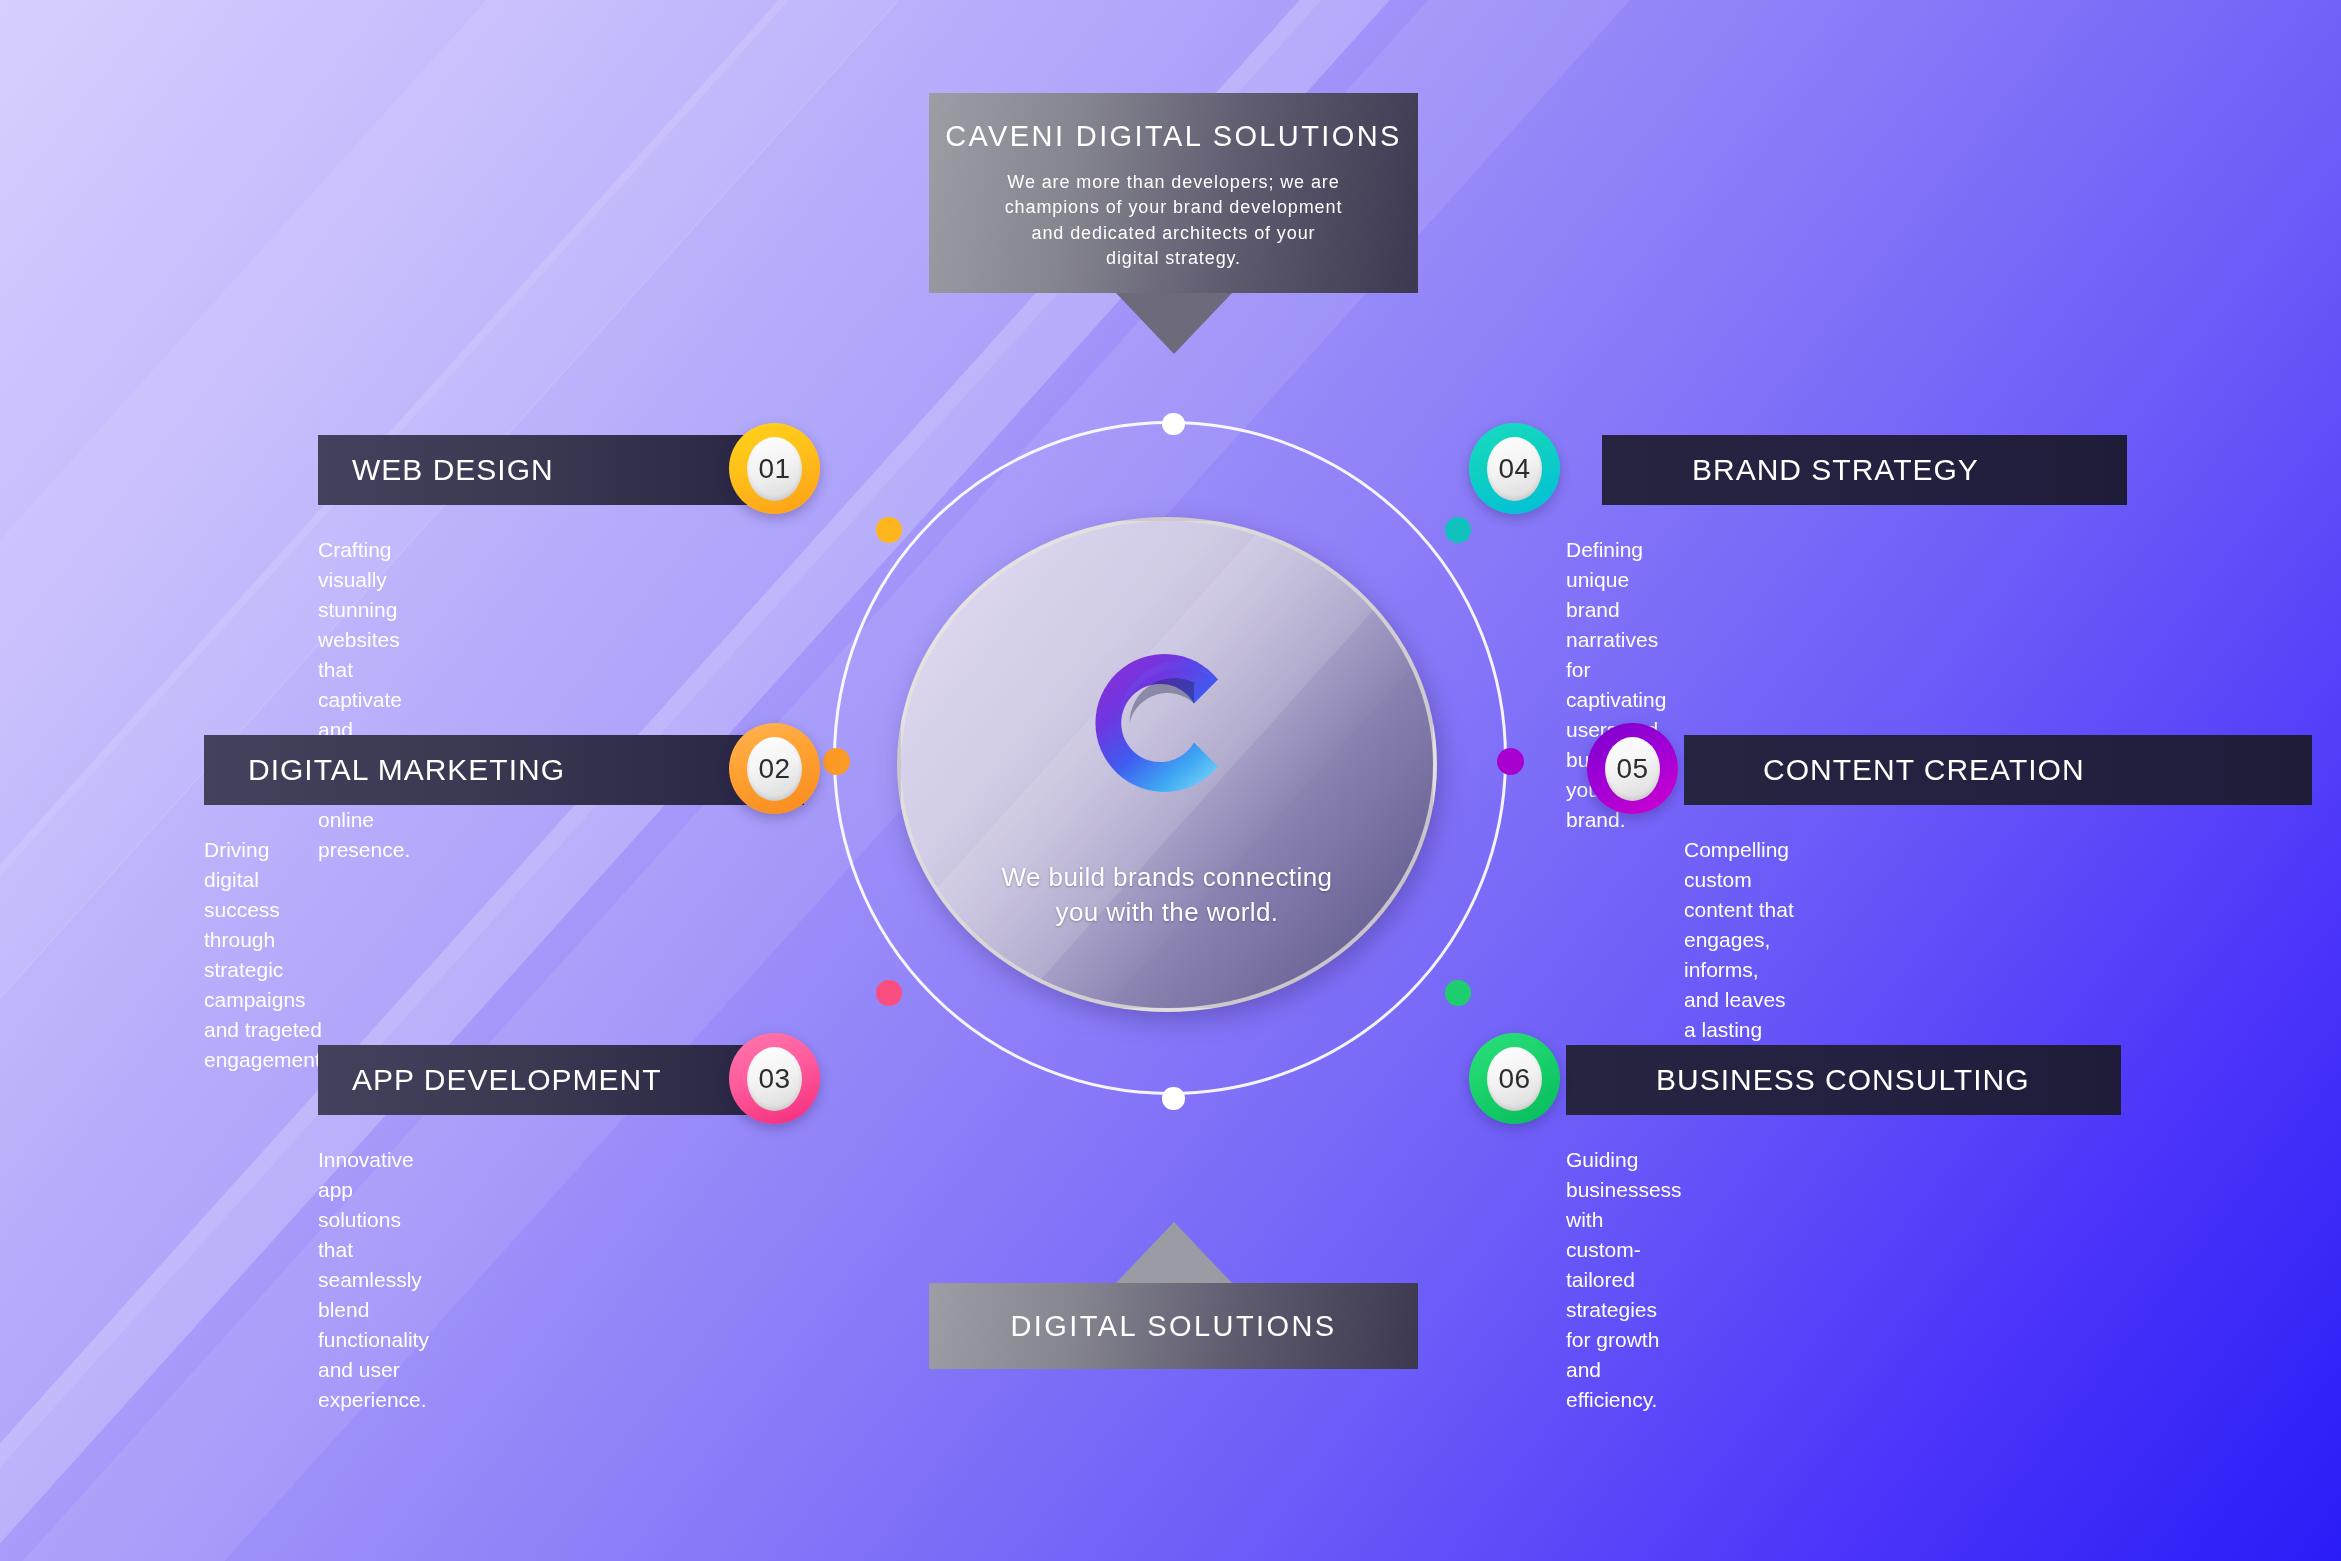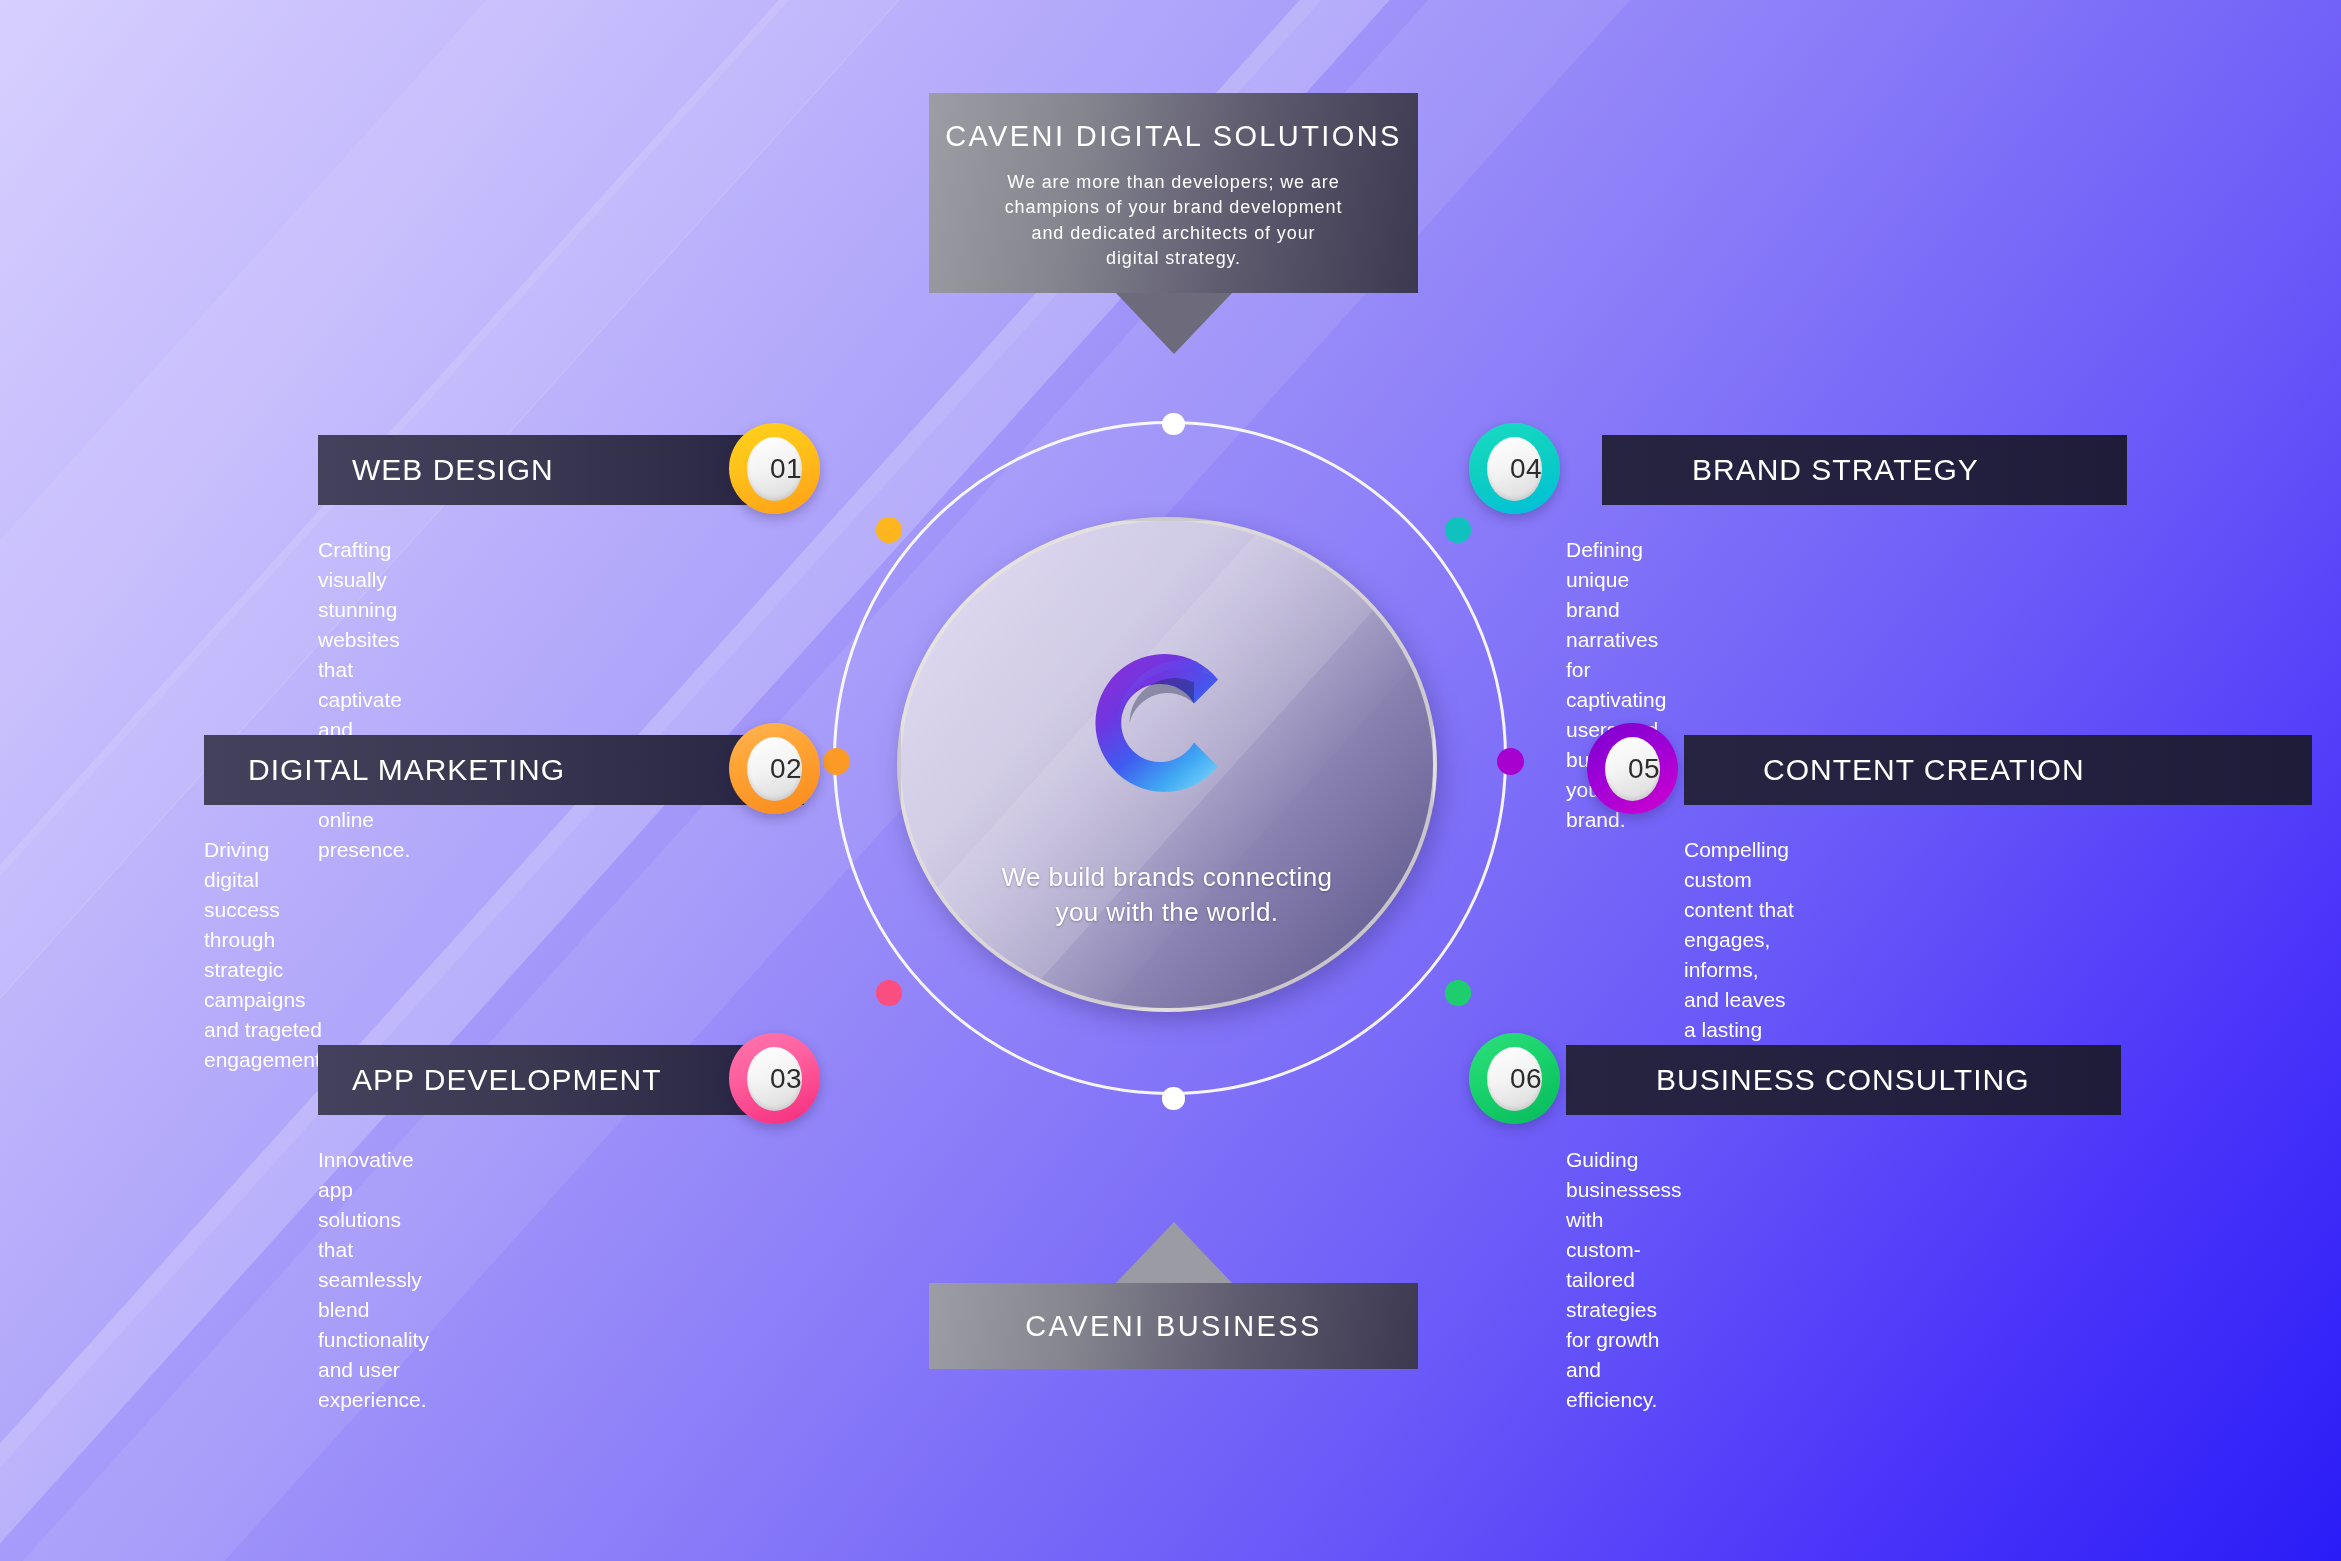--- a/index.html
+++ b/index.html
@@ -96,21 +96,21 @@
     white-space:pre-line;
   }
   .badge{
     position:absolute;width:91px;height:91px;border-radius:50%;
     display:flex;align-items:center;justify-content:center;
     box-shadow:0 4.5px 12px rgba(35,20,80,0.28);
   }
   .badge-inner{
     width:55px;height:64px;border-radius:50%;
     background:linear-gradient(160deg,#ffffff 0%,#f4f4f4 45%,#d9d9d9 100%);
-    display:flex;align-items:center;justify-content:flex-end;
+    display:flex;align-items:center;justify-content:center;
     box-shadow:inset 0 -2.2px 4.5px rgba(0,0,0,0.10);
   }
   .badge-num{
     color:#2c2c2c;font-size:28px;font-weight:400;letter-spacing:0.4px;
   }
 </style>
 </head>
 <body>
 
 <div id="stage">
@@ -173,21 +173,21 @@
     <div class="b-title">CAVENI DIGITAL SOLUTIONS</div>
     <div class="b-body" style="margin-top:16.5px;white-space:pre-line;text-align:center;">We are more than developers; we are
 champions of your brand development
 and dedicated architects of your
 digital strategy.</div>
     <div class="banner-pointer" style="bottom:-61px;border-top:61px solid #6c6a7b;"></div>
   </div>
 
   <div class="banner" style="left:929px;top:1283px;padding:27px 0 25.5px 0;">
     <div class="banner-pointer" style="top:-61px;border-bottom:61px solid #9b9ba4;"></div>
-    <div class="b-title">CAVENI BUSINESS</div>
+    <div class="b-title">DIGITAL SOLUTIONS</div>
   </div>
 
   <div class="item left" style="left:318px;top:435px;">
     <div class="bar" style="left:0;width:442px;padding-left:34px;">
       <span class="bar-label">WEB DESIGN</span>
     </div>
     <div class="badge" style="left:411px;top:-12px;background:linear-gradient(160deg,#ffd21a 0%,#ffc21a 40%,#ff9e18 100%);">
       <div class="badge-inner">
         <span class="badge-num">01</span>
       </div>

